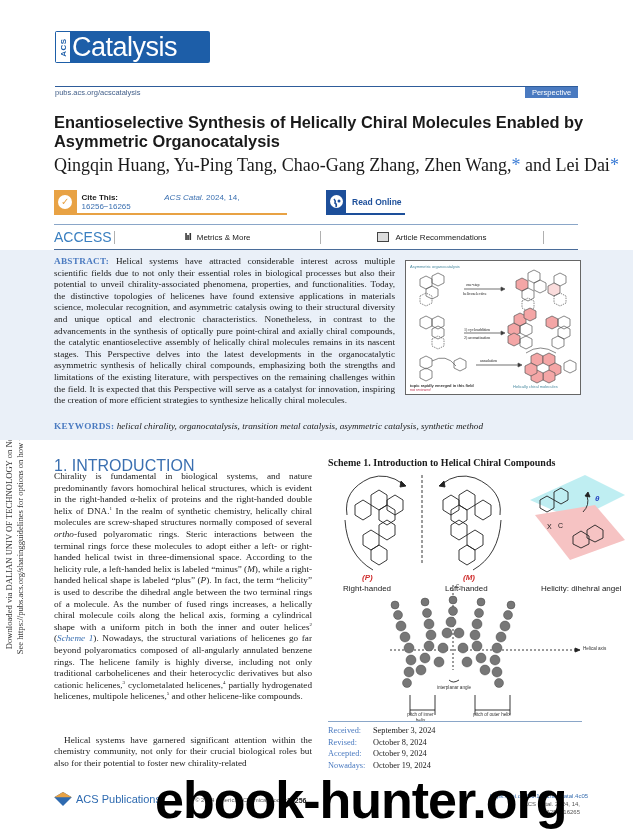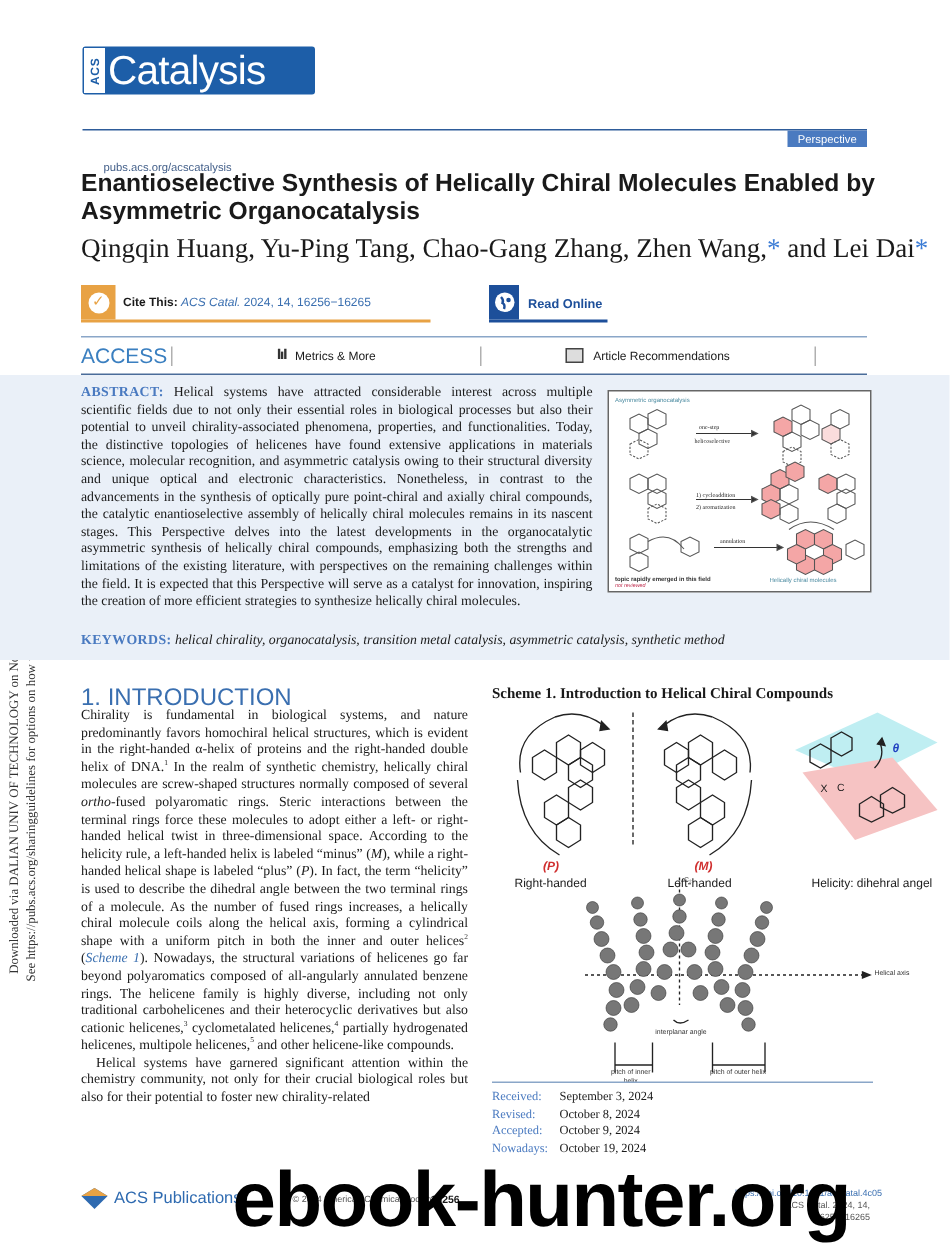--- a/index.html
+++ b/index.html
@@ -24,41 +24,41 @@
     width: 14px; height: 30px; margin-left: 1px; background: #fff; color: #1d5ea8;
     font-family: "Liberation Sans", sans-serif; font-size: 8px; font-weight: bold;
     display: flex; align-items: center; justify-content: center;
   }
   .logo .acs span { transform: rotate(-90deg); display: inline-block; letter-spacing: 0.5px; }
   .logo .cat {
     color: #fff; font-family: "Liberation Sans", sans-serif; font-size: 27px; font-weight: normal;
     margin-left: 2px; letter-spacing: -0.5px;
   }
   .top-rule { position: absolute; left: 55px; top: 86px; width: 523px; height: 1px; background: #2e5c9a; }
-  .url { position: absolute; left: 69px; top: 88px; font-family: "Liberation Sans", sans-serif; font-size: 7.5px; color: #44608a; margin-top: 19px; }
+  .url { position: absolute; left: 55px; top: 88px; font-family: "Liberation Sans", sans-serif; font-size: 7.5px; color: #44608a; }
   .badge {
     position: absolute; left: 525px; top: 87px; width: 53px; height: 11px; background: #4a7ac0;
     color: #fff; font-family: "Liberation Sans", sans-serif; font-size: 7.5px; text-align: center; line-height: 11px;
   }
   .title {
     position: absolute; left: 54px; top: 113px; width: 540px; font-family: "Liberation Sans", sans-serif;
     font-size: 16.4px; line-height: 19px; font-weight: bold; color: #1a1a1a;
   }
   .authors { position: absolute; left: 54px; top: 155px; font-size: 18px; color: #1a1a1a; }
   .authors .star { color: #3a7bd5; }
   .cite-box {
     position: absolute; left: 54px; top: 190px; width: 233px; height: 23px; border-bottom: 2px solid #e8a244;
     display: flex; align-items: center;
   }
   .cite-icon { width: 23px; height: 23px; background: #e8a244; display: flex; align-items: center; justify-content: center; }
   .cite-icon .c { width: 14px; height: 14px; border-radius: 50%; background: #fff; color: #e8a244; font-size: 10px; font-weight: bold; text-align: center; line-height: 14px; font-family: "DejaVu Sans", sans-serif; }
   .cite-text { font-family: "Liberation Sans", sans-serif; font-size: 8px; margin-left: 5px; color: #1a1a1a; }
   .cite-text b { font-weight: bold; }
   .cite-text .ref { color: #3a6fb0; }
-  .cite-text .ref i { font-style: italic; }
+  .cite-text .ref i { font-style: italic; margin-left: 44px; }
   .read-box {
     position: absolute; left: 326px; top: 190px; width: 79px; height: 23px; border-bottom: 2px solid #1d4f9a;
     display: flex; align-items: center;
   }
   .read-icon { width: 20px; height: 23px; background: #1d4f9a; display: flex; align-items: center; justify-content: center; }
   .read-icon .g { width: 13px; height: 13px; border-radius: 50%; background: #fff; }
   .read-text { font-family: "Liberation Sans", sans-serif; font-size: 8.5px; font-weight: bold; color: #1d4f9a; margin-left: 6px; }
   .access-bar {
     position: absolute; left: 54px; top: 224px; width: 524px; height: 24px;
     border-top: 1px solid #8aa6c8; border-bottom: 1px solid #4a6c99; display: flex; align-items: center;
@@ -91,21 +91,21 @@
   .toc .foot1 { position: absolute; left: 4px; top: 122px; font-size: 4px; color: #333; font-weight: bold; font-family: "Liberation Sans", sans-serif; }
   .toc .foot2 { position: absolute; left: 4px; top: 127px; font-size: 3.6px; color: #c03050; font-style: italic; font-family: "Liberation Sans", sans-serif; }
   .toc .foot3 { position: absolute; left: 107px; top: 123px; font-size: 4px; color: #4a8aa0; font-family: "Liberation Sans", sans-serif; }
   .toc svg { position: absolute; left: 0; top: 0; }
   .sec-head { position: absolute; left: 54px; top: 457px; font-family: "Liberation Sans", sans-serif; font-size: 16px; color: #3a6fb0; }
   .body-col {
     position: absolute; left: 54px; top: 471px; width: 258px; font-size: 9.2px; line-height: 11.6px;
     text-align: justify; color: #1a1a1a;
   }
   .body-col p { margin: 0; }
-  .body-col p + p { text-indent: 10px; }
+  .body-col p + p { text-indent: 10px; margin-top: 32px; }
   .body-col .link { color: #3a6fb0; font-style: italic; }
   .body-col sup { font-size: 5px; line-height: 0; }
   .scheme-title { position: absolute; left: 328px; top: 457px; font-size: 10px; font-weight: bold; color: #1a1a1a; }
   .scheme-fig { position: absolute; left: 325px; top: 470px; width: 305px; height: 250px; }
   .scheme-fig .lbl { position: absolute; font-family: "Liberation Sans", sans-serif; font-size: 8px; color: #1a1a1a; }
   .scheme-fig .red { position: absolute; font-family: "Liberation Sans", sans-serif; font-size: 8px; color: #d03030; font-style: italic; font-weight: bold; }
   .scheme-fig .tiny { position: absolute; font-family: "Liberation Sans", sans-serif; font-size: 4.6px; color: #333; text-align: center; line-height: 5.5px; }
   .dates-rule { position: absolute; left: 328px; top: 721px; width: 254px; height: 1px; background: #8aa6c8; }
   .dates { position: absolute; left: 328px; top: 725px; font-size: 8.3px; line-height: 11.6px; }
   .dates .row { display: flex; }

